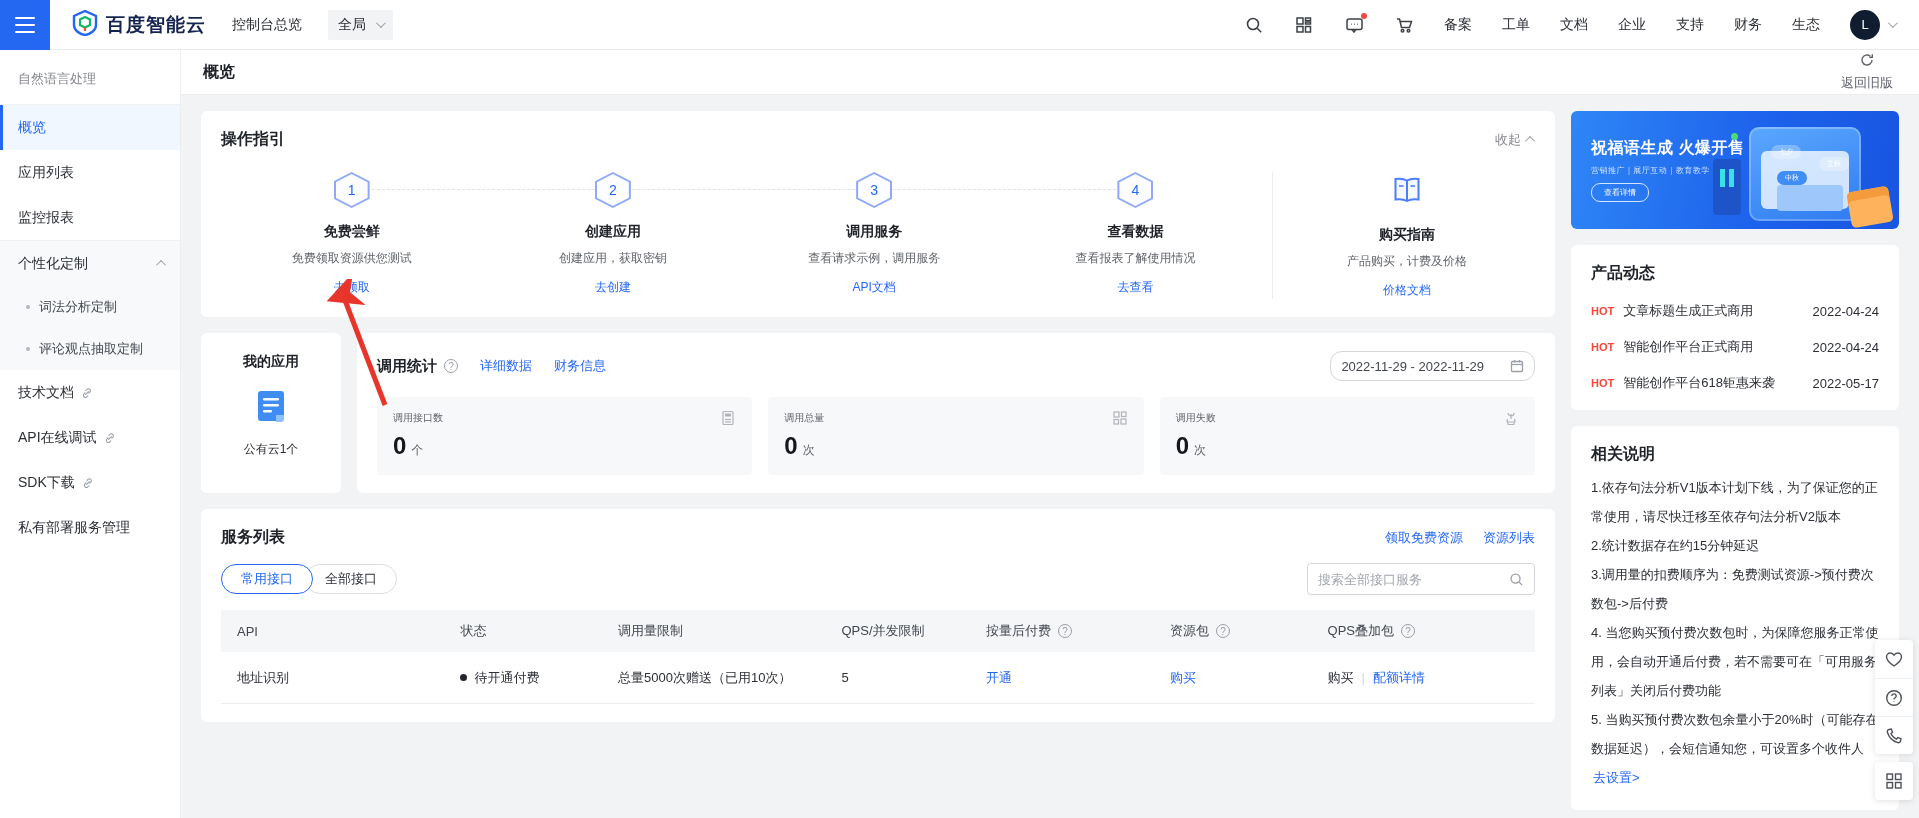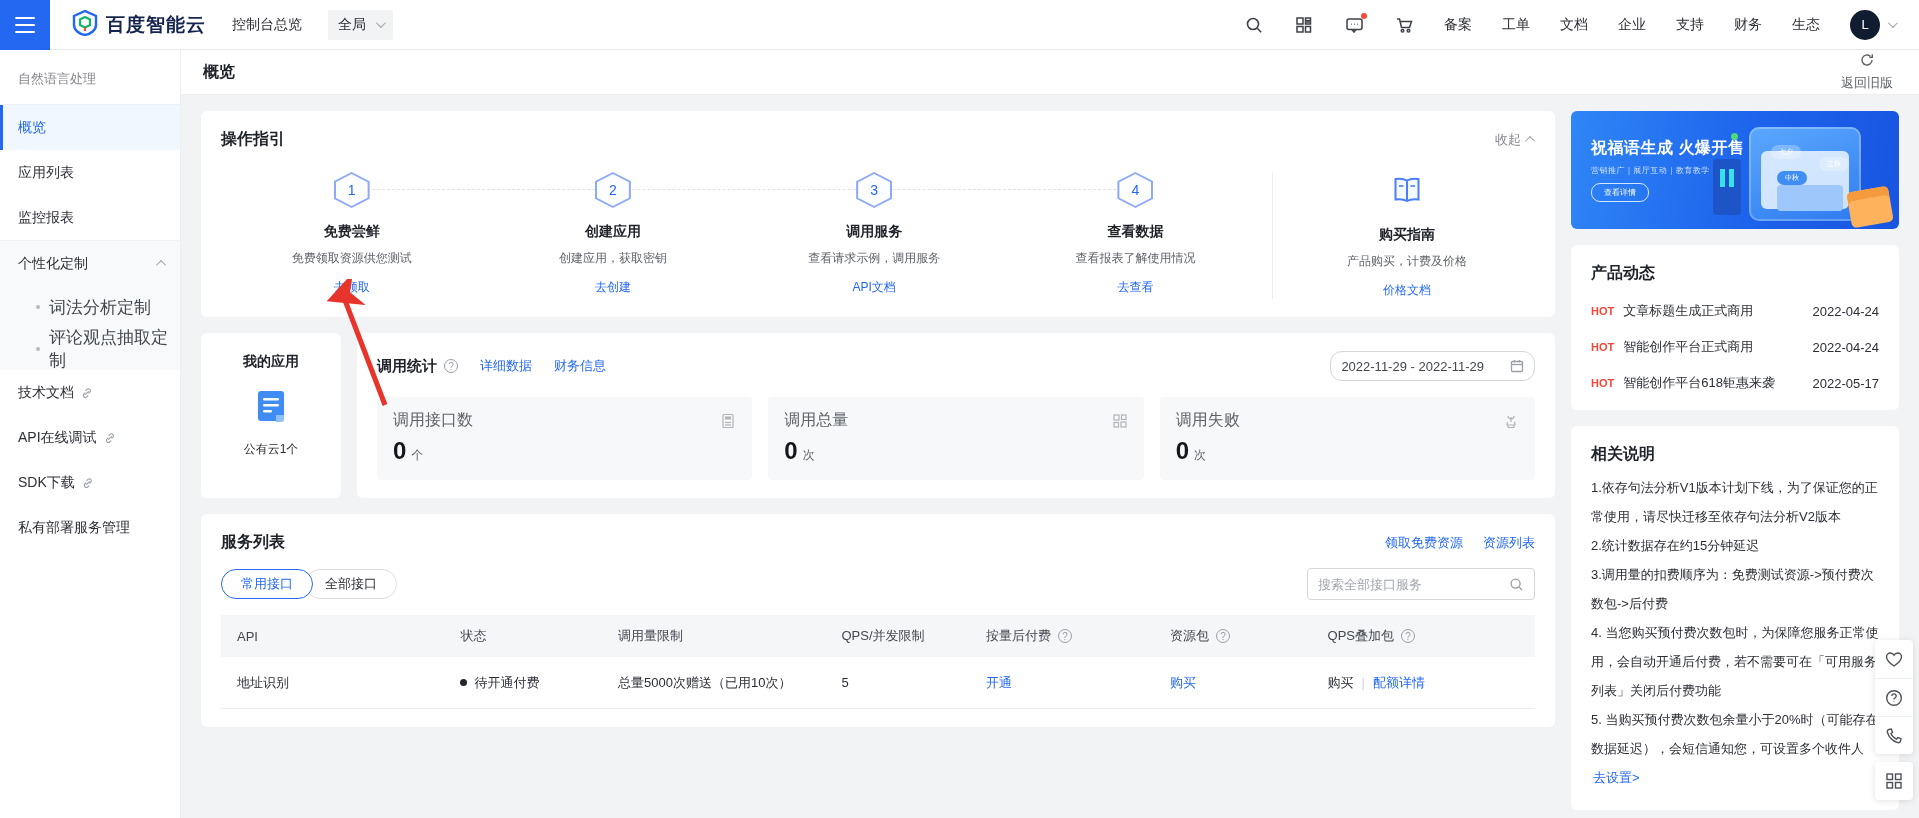--- a/index.html
+++ b/index.html
@@ -37,21 +37,21 @@
   
   .layout { display:flex; height:768px; }
   .sidebar { width:181px; background:#fff; border-right:1px solid #eceef0; flex:none; }
   .sb-title { padding:20px 18px 16px; color:#84868c; font-size:13px; border-bottom:1px solid #f0f1f3; }
   .sb-item { height:45px; display:flex; align-items:center; padding:0 14px 0 18px; cursor:pointer;
     color:#2c2f36; position:relative; }
   .sb-item.sel { background:#f0f7ff; color:#2468f2; }
   .sb-item.sel::before { content:""; position:absolute; left:0; top:0; bottom:0; width:3px; background:#2468f2; }
   .sb-group { background:#f7f9fa; border-top:1px solid #f0f1f3; }
   .sb-item .grow { flex:1; }
-  .sb-sub { height:42px; display:flex; align-items:center; padding-left:36px; font-size:17px;
+  .sb-sub { height:42px; display:flex; align-items:center; padding-left:26px; font-size:13px;
     color:#42464e; cursor:pointer; }
   .dot { width:4px; height:4px; border-radius:50%; background:#b6b9c0; margin-right:9px; flex:none; }
   .link-ic { margin-left:7px; display:inline-flex; }
 
   .main { flex:1; display:flex; flex-direction:column; min-width:0; }
   .page-header { height:44px; background:#fff; display:flex; align-items:center;
     justify-content:space-between; padding:0 26px 0 22px; box-shadow:0 1px 0 #ebedf0; }
   .page-title { font-size:16px; color:#1f2329; font-weight:bold; }
   .back-old { display:flex; align-items:center; gap:7px; color:#5f6369; font-size:13px; cursor:pointer;flex-direction:column; }
 
@@ -90,21 +90,21 @@
   .stat-head { display:flex; align-items:center; }
   .qmark { display:inline-flex; width:14px; height:14px; border:1px solid #9b9ea6; border-radius:50%;
     color:#9b9ea6; font-size:10px; align-items:center; justify-content:center; margin-left:7px; cursor:pointer; }
   .qmark::before { content:"?"; }
   .stat-links { display:flex; gap:22px; margin-left:22px; font-size:13px; }
   .datebox { margin-left:auto; height:30px; border:1px solid #d4d6d9; border-radius:12px;
     display:flex; align-items:center; gap:26px; padding:0 10px; color:#42464e; font-size:13px; cursor:pointer; }
   .boxes { display:flex; gap:16px; margin-top:16px; }
   .sbox { flex:1; background:#f7f8fa; border-radius:4px; padding:13px 16px 15px; }
   .sbox-top { display:flex; justify-content:space-between; align-items:center;
-    color:#5f6369; font-size:16px; }
+    color:#5f6369; font-size:10px; }
   .sbox-val { margin-top:6px; display:flex; align-items:baseline; gap:5px; }
   .sbox-num { font-size:24px; font-weight:bold; color:#14171c; }
   .sbox-unit { font-size:12px; color:#5f6369; }
 
   
   .svc { margin-top:16px; }
   .svc-head { display:flex; justify-content:space-between; align-items:center; }
   .svc-links { display:flex; gap:20px; font-size:13px; }
   .svc-bar { display:flex; align-items:center; margin-top:15px; }
   .pill { height:30px; padding:0 19px; border-radius:15px; border:1px solid #dcdee2;

